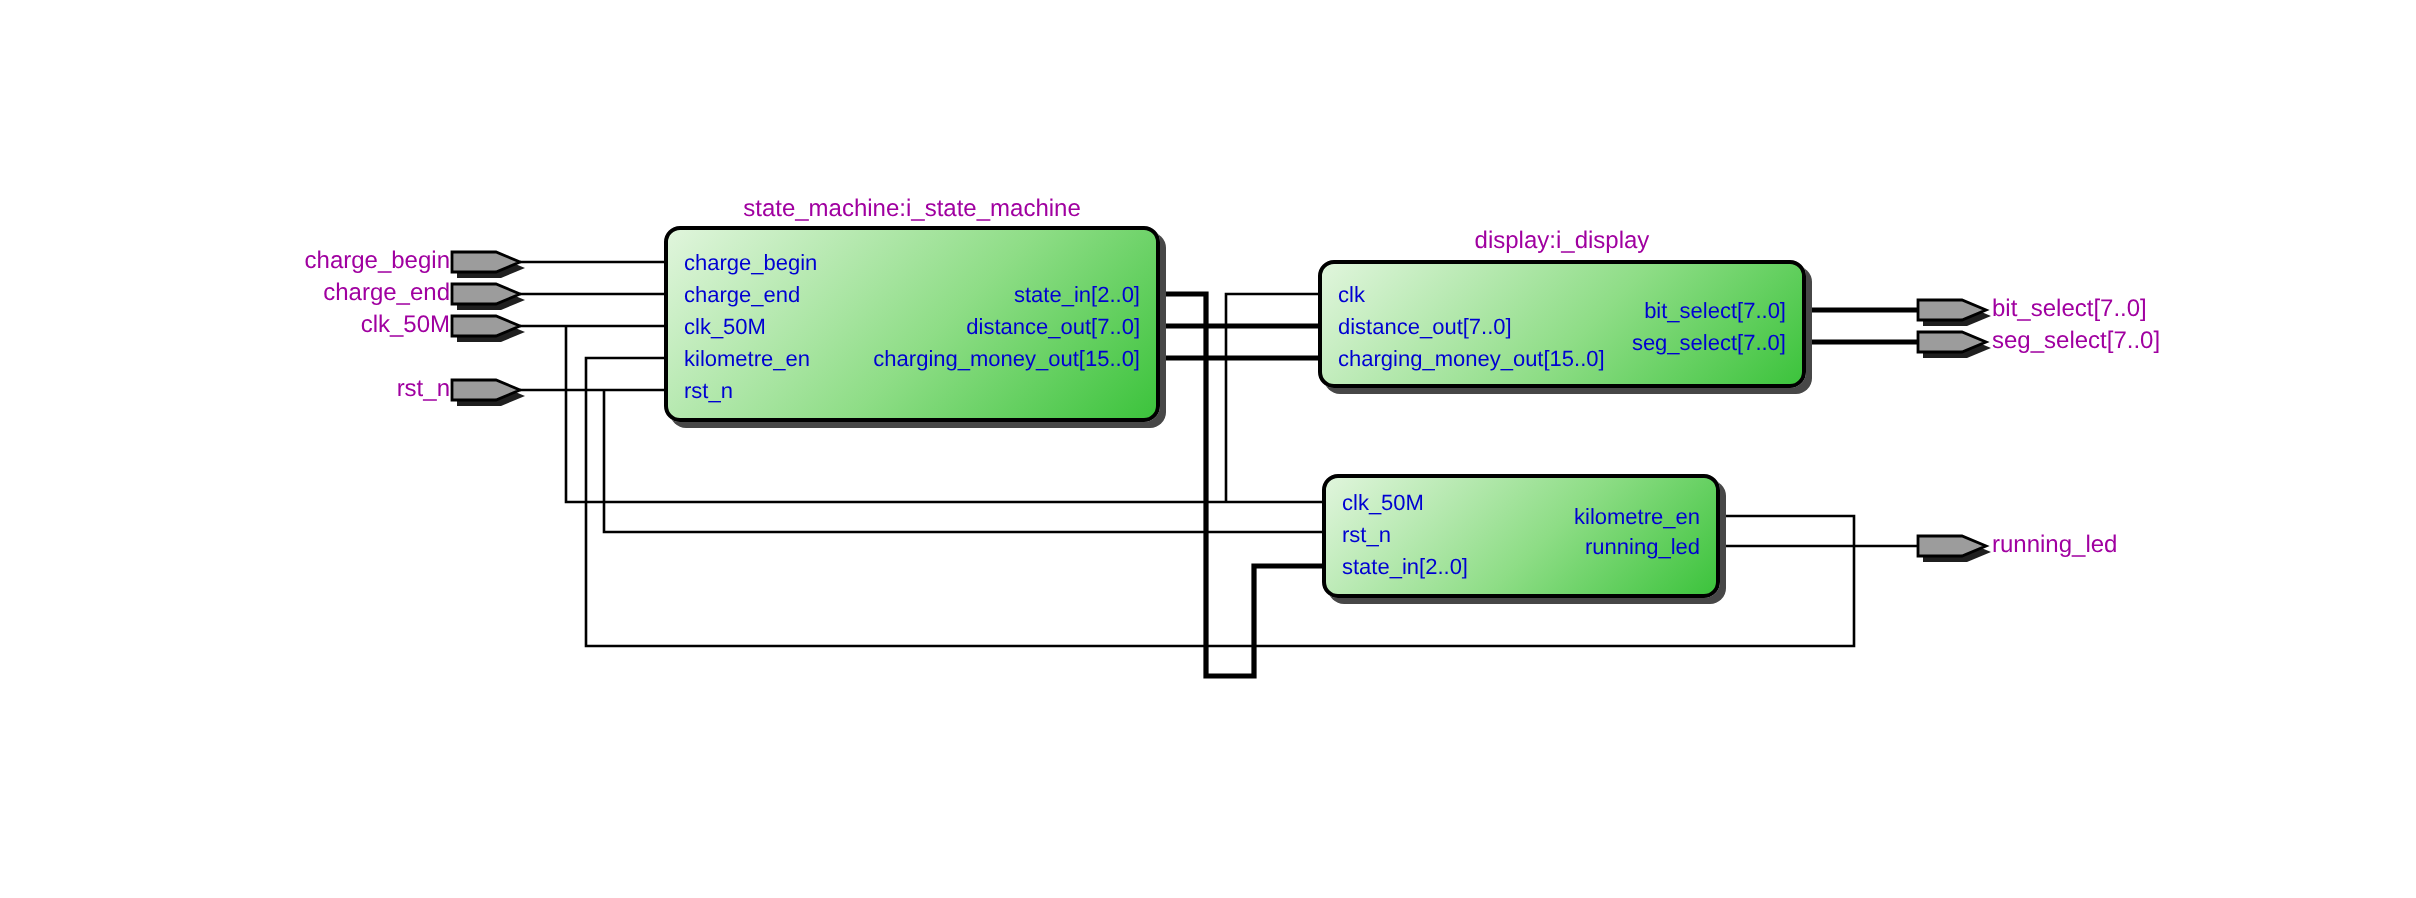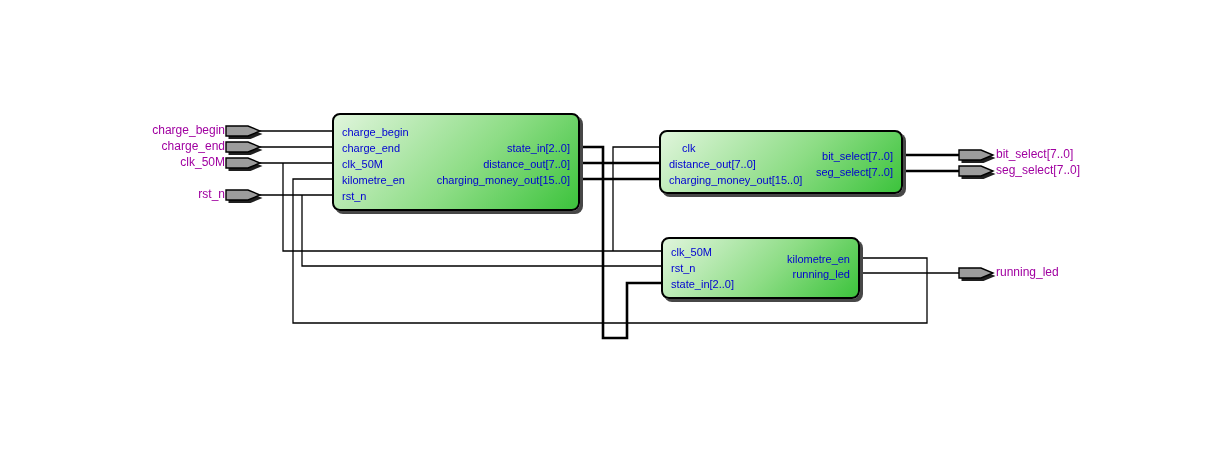--- a/index.html
+++ b/index.html
@@ -69,33 +69,35 @@
 
   <div class="pin-label in" style="top:124px;">charge_begin</div>
   <div class="pin-label in" style="top:140px;">charge_end</div>
   <div class="pin-label in" style="top:156px;">clk_50M</div>
   <div class="pin-label in" style="top:188px;">rst_n</div>
 
   <div class="pin-label out" style="top:148px;">bit_select[7..0]</div>
   <div class="pin-label out" style="top:164px;">seg_select[7..0]</div>
   <div class="pin-label out" style="top:266px;">running_led</div>
 
+  <div class="block-title" style="left:332px;top:97px;width:248px;">state_machine:i_state_machine</div>
   <div class="block" style="left:332px;top:113px;width:248px;height:98px;">
     <div class="port in" style="top:11px;">charge_begin</div>
     <div class="port in" style="top:27px;">charge_end</div>
     <div class="port in" style="top:43px;">clk_50M</div>
     <div class="port in" style="top:59px;">kilometre_en</div>
     <div class="port in" style="top:75px;">rst_n</div>
     <div class="port out" style="top:27px;">state_in[2..0]</div>
     <div class="port out" style="top:43px;">distance_out[7..0]</div>
     <div class="port out" style="top:59px;">charging_money_out[15..0]</div>
   </div>
 
+  <div class="block-title" style="left:659px;top:113px;width:244px;">display:i_display</div>
   <div class="block" style="left:659px;top:130px;width:244px;height:64px;">
-    <div class="port in" style="top:10px;margin-left:13px;">clk</div>
+    <div class="port in" style="top:10px;">clk</div>
     <div class="port in" style="top:26px;">distance_out[7..0]</div>
     <div class="port in" style="top:42px;">charging_money_out[15..0]</div>
     <div class="port out" style="top:18px;">bit_select[7..0]</div>
     <div class="port out" style="top:34px;">seg_select[7..0]</div>
   </div>
 
   <div class="block" style="left:661px;top:237px;width:199px;height:62px;">
     <div class="port in" style="top:7px;">clk_50M</div>
     <div class="port in" style="top:23px;">rst_n</div>
     <div class="port in" style="top:39px;">state_in[2..0]</div>

